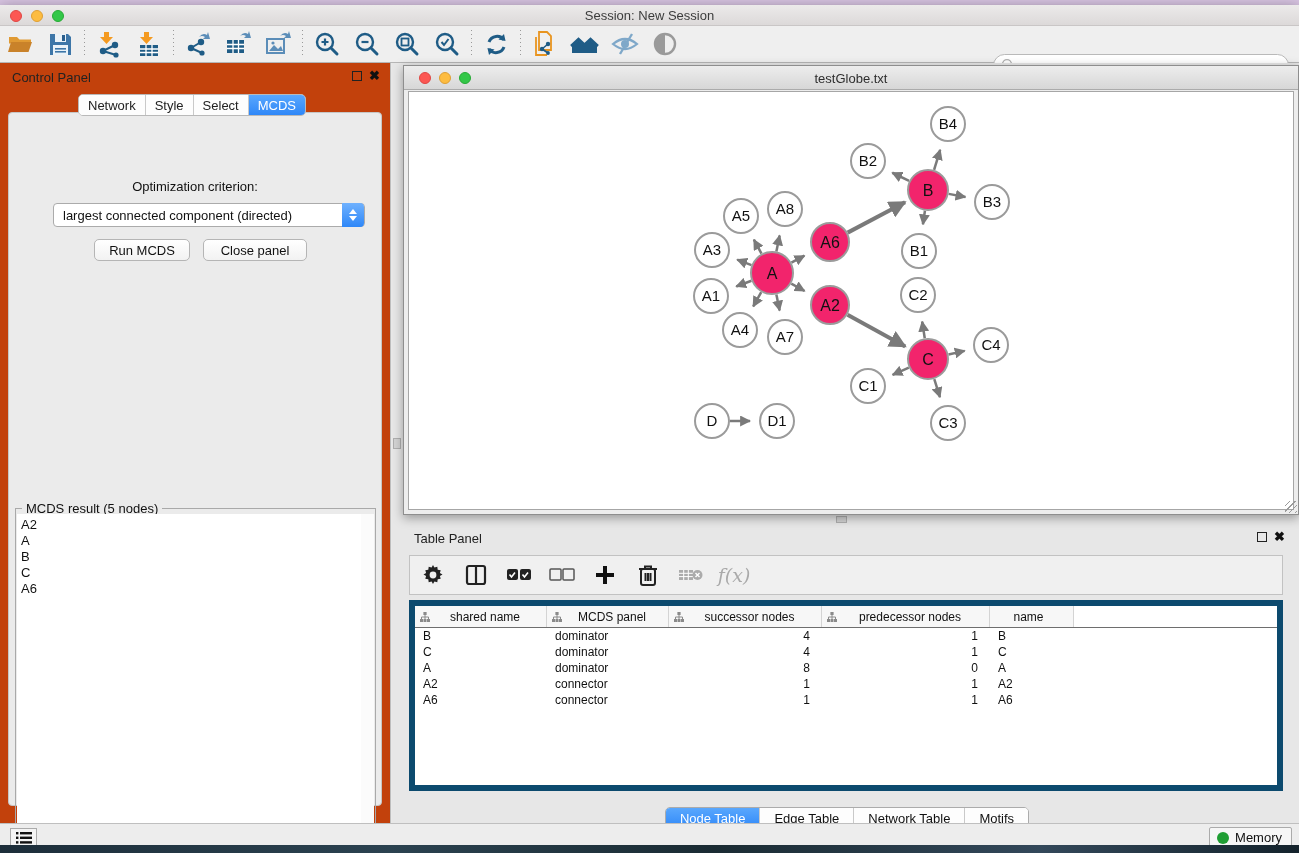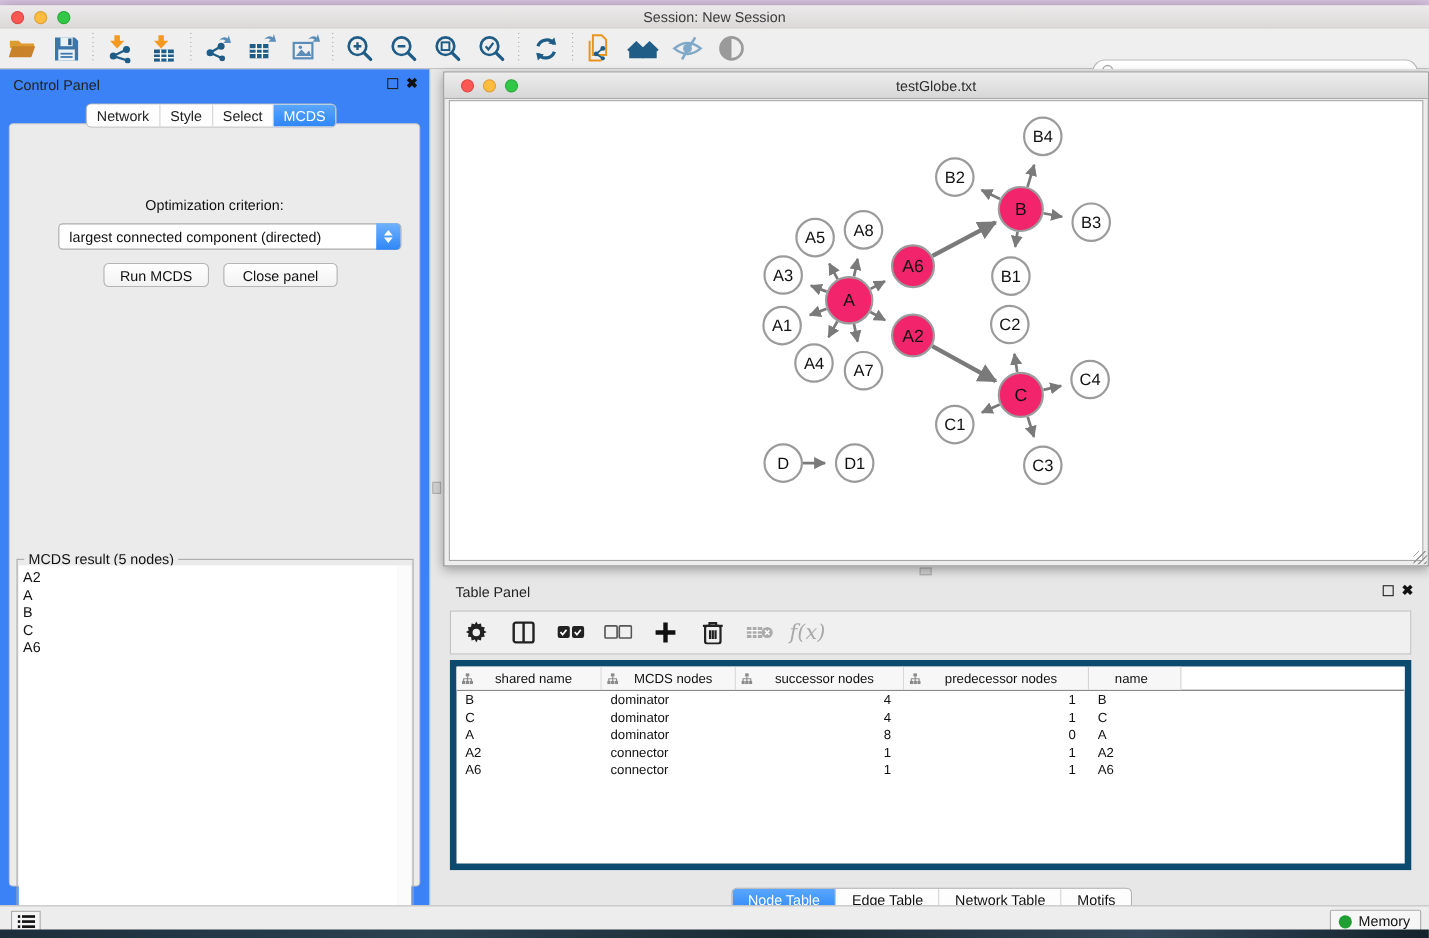--- a/index.html
+++ b/index.html
@@ -31,21 +31,21 @@
     background-image:linear-gradient(#9a9a9a 30%, transparent 30%); background-size:1px 4px; }
   #search-wrap { position:absolute; right:10px; top:28px; width:296px; height:23px;
     background:#fff; border:1px solid #B9B9B9; border-radius:12px; display:flex; align-items:center; padding-left:7px; }
   #search-wrap svg { opacity:.55; }
   #search-input { border:none; outline:none; flex:1; height:19px; font-size:12px; background:transparent; }
 
   
   #main { left:0; top:58px; width:1299px; height:760px; background:#E9E9E9; }
 
   
-  #control-panel { left:0; top:0; width:391px; height:760px; background:#3b82f6; border-right:1px solid #BDBDBD; }
+  #control-panel { left:0; top:0; width:391px; height:760px; background:#c2410c; border-right:1px solid #BDBDBD; }
   #cp-header { position:absolute; left:0; top:0; width:100%; height:28px; }
   #cp-title { position:absolute; left:12px; top:7px; font-size:13px; color:#222; }
   .win-float { position:absolute; top:8px; width:10px; height:10px; border:1.5px solid #222; }
   .win-close { position:absolute; top:5px; font-size:13px; font-weight:bold; color:#111; }
   #cp-float { right:28px; } #cp-close { right:10px; }
   #cp-body { position:absolute; left:8px; top:49px; width:374px; height:694px;
     border:1px solid #C6C6C6; border-radius:4px; background:#EBEBEB; }
   #cp-tabs { position:absolute; left:78px; top:31px; height:22px; display:flex;
     border:1px solid #B9B9B9; border-radius:5px; overflow:hidden; background:#fff; z-index:5; }
   .cp-tab { padding:0 9px; font-size:13px; color:#222; display:flex; align-items:center;
@@ -511,21 +511,21 @@
                   <span class="th-label">shared name</span>
                 </div>
                 <div class="th" style="width: 122px;">
                   <svg width="10" height="10" viewBox="0 0 10 10">
                     <rect x="3.4" y="0" width="3.2" height="3" fill="#8a8a8a"></rect>
                     <rect x="0" y="7" width="3" height="3" fill="#8a8a8a"></rect>
                     <rect x="3.5" y="7" width="3" height="3" fill="#8a8a8a"></rect>
                     <rect x="7" y="7" width="3" height="3" fill="#8a8a8a"></rect>
                     <path d="M5 3 v2 M1.5 7 v-2 h7 v2 M5 5 v2" stroke="#8a8a8a" stroke-width="1" fill="none"></path>
                   </svg>
-                  <span class="th-label">MCDS nodes</span>
+                  <span class="th-label">MCDS panel</span>
                 </div>
                 <div class="th" style="width: 153px;">
                   <svg width="10" height="10" viewBox="0 0 10 10">
                     <rect x="3.4" y="0" width="3.2" height="3" fill="#8a8a8a"></rect>
                     <rect x="0" y="7" width="3" height="3" fill="#8a8a8a"></rect>
                     <rect x="3.5" y="7" width="3" height="3" fill="#8a8a8a"></rect>
                     <rect x="7" y="7" width="3" height="3" fill="#8a8a8a"></rect>
                     <path d="M5 3 v2 M1.5 7 v-2 h7 v2 M5 5 v2" stroke="#8a8a8a" stroke-width="1" fill="none"></path>
                   </svg>
                   <span class="th-label">successor nodes</span>

